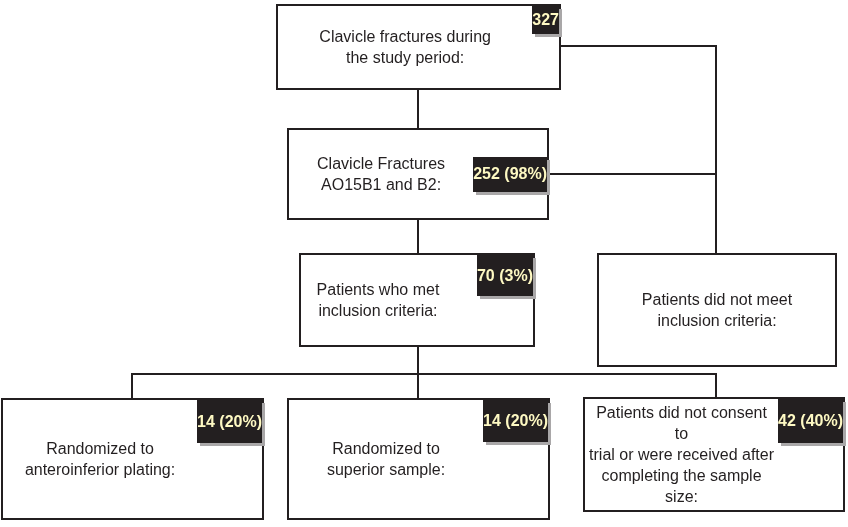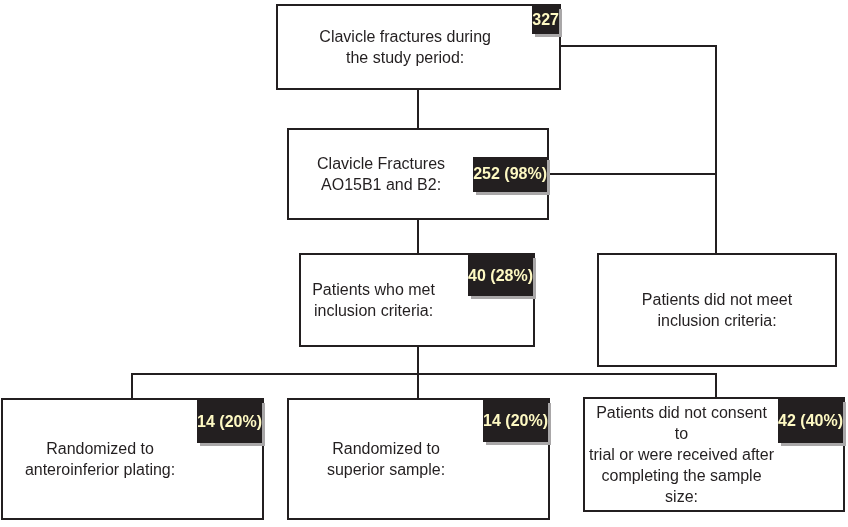--- a/index.html
+++ b/index.html
@@ -80,21 +80,21 @@
       <div>AO15B1 and B2:</div>
     </div>
     <div class="value" style="height:35px;">252 (98%)</div>
   </div>
 
   <div class="node" style="left:299px; top:253px; width:236px; height:94px;gap:22px;">
     <div class="label">
       <div>Patients who met</div>
       <div>inclusion criteria:</div>
     </div>
-    <div class="value" style="height:41px;">40 (28%)</div>
+    <div class="value" style="height:41px;">70 (3%)</div>
   </div>
 
   <div class="node" style="left:597px; top:253px; width:240px; height:114px;">
     <div class="label">
       <div>Patients did not meet</div>
       <div>inclusion criteria:</div>
     </div>
   </div>
 
   <div class="node" style="left:1px; top:398px; width:263px; height:122px;">

